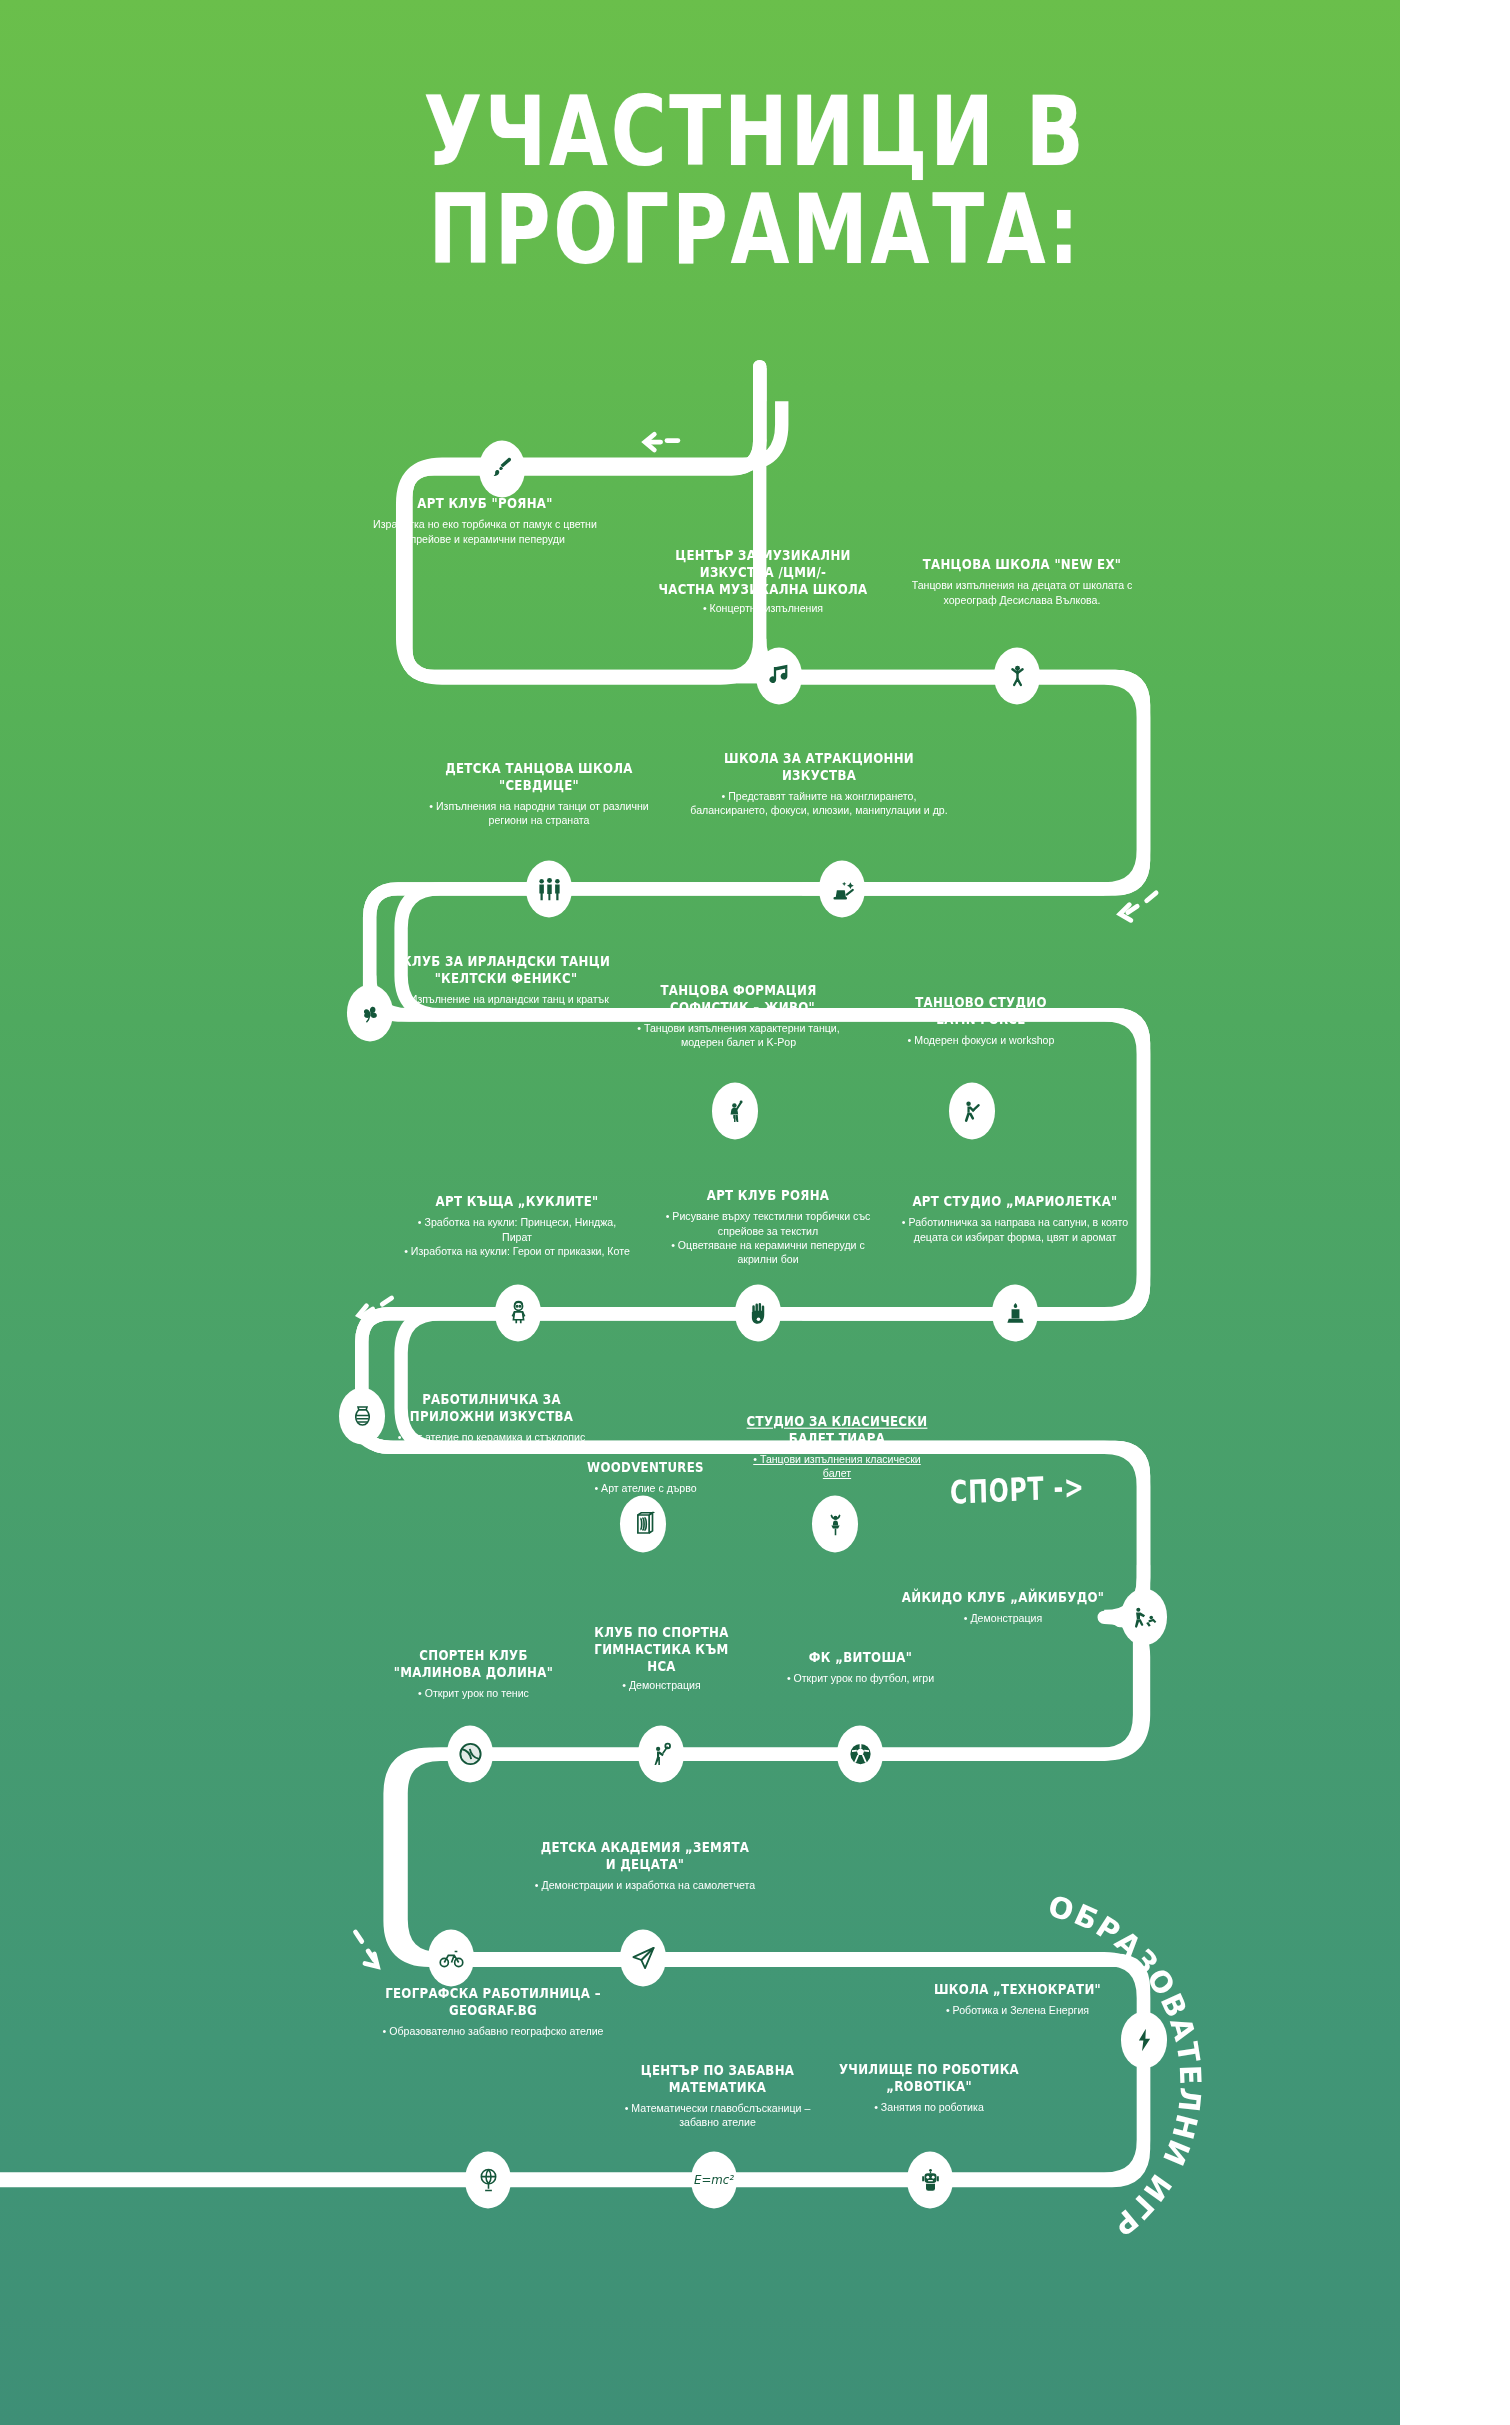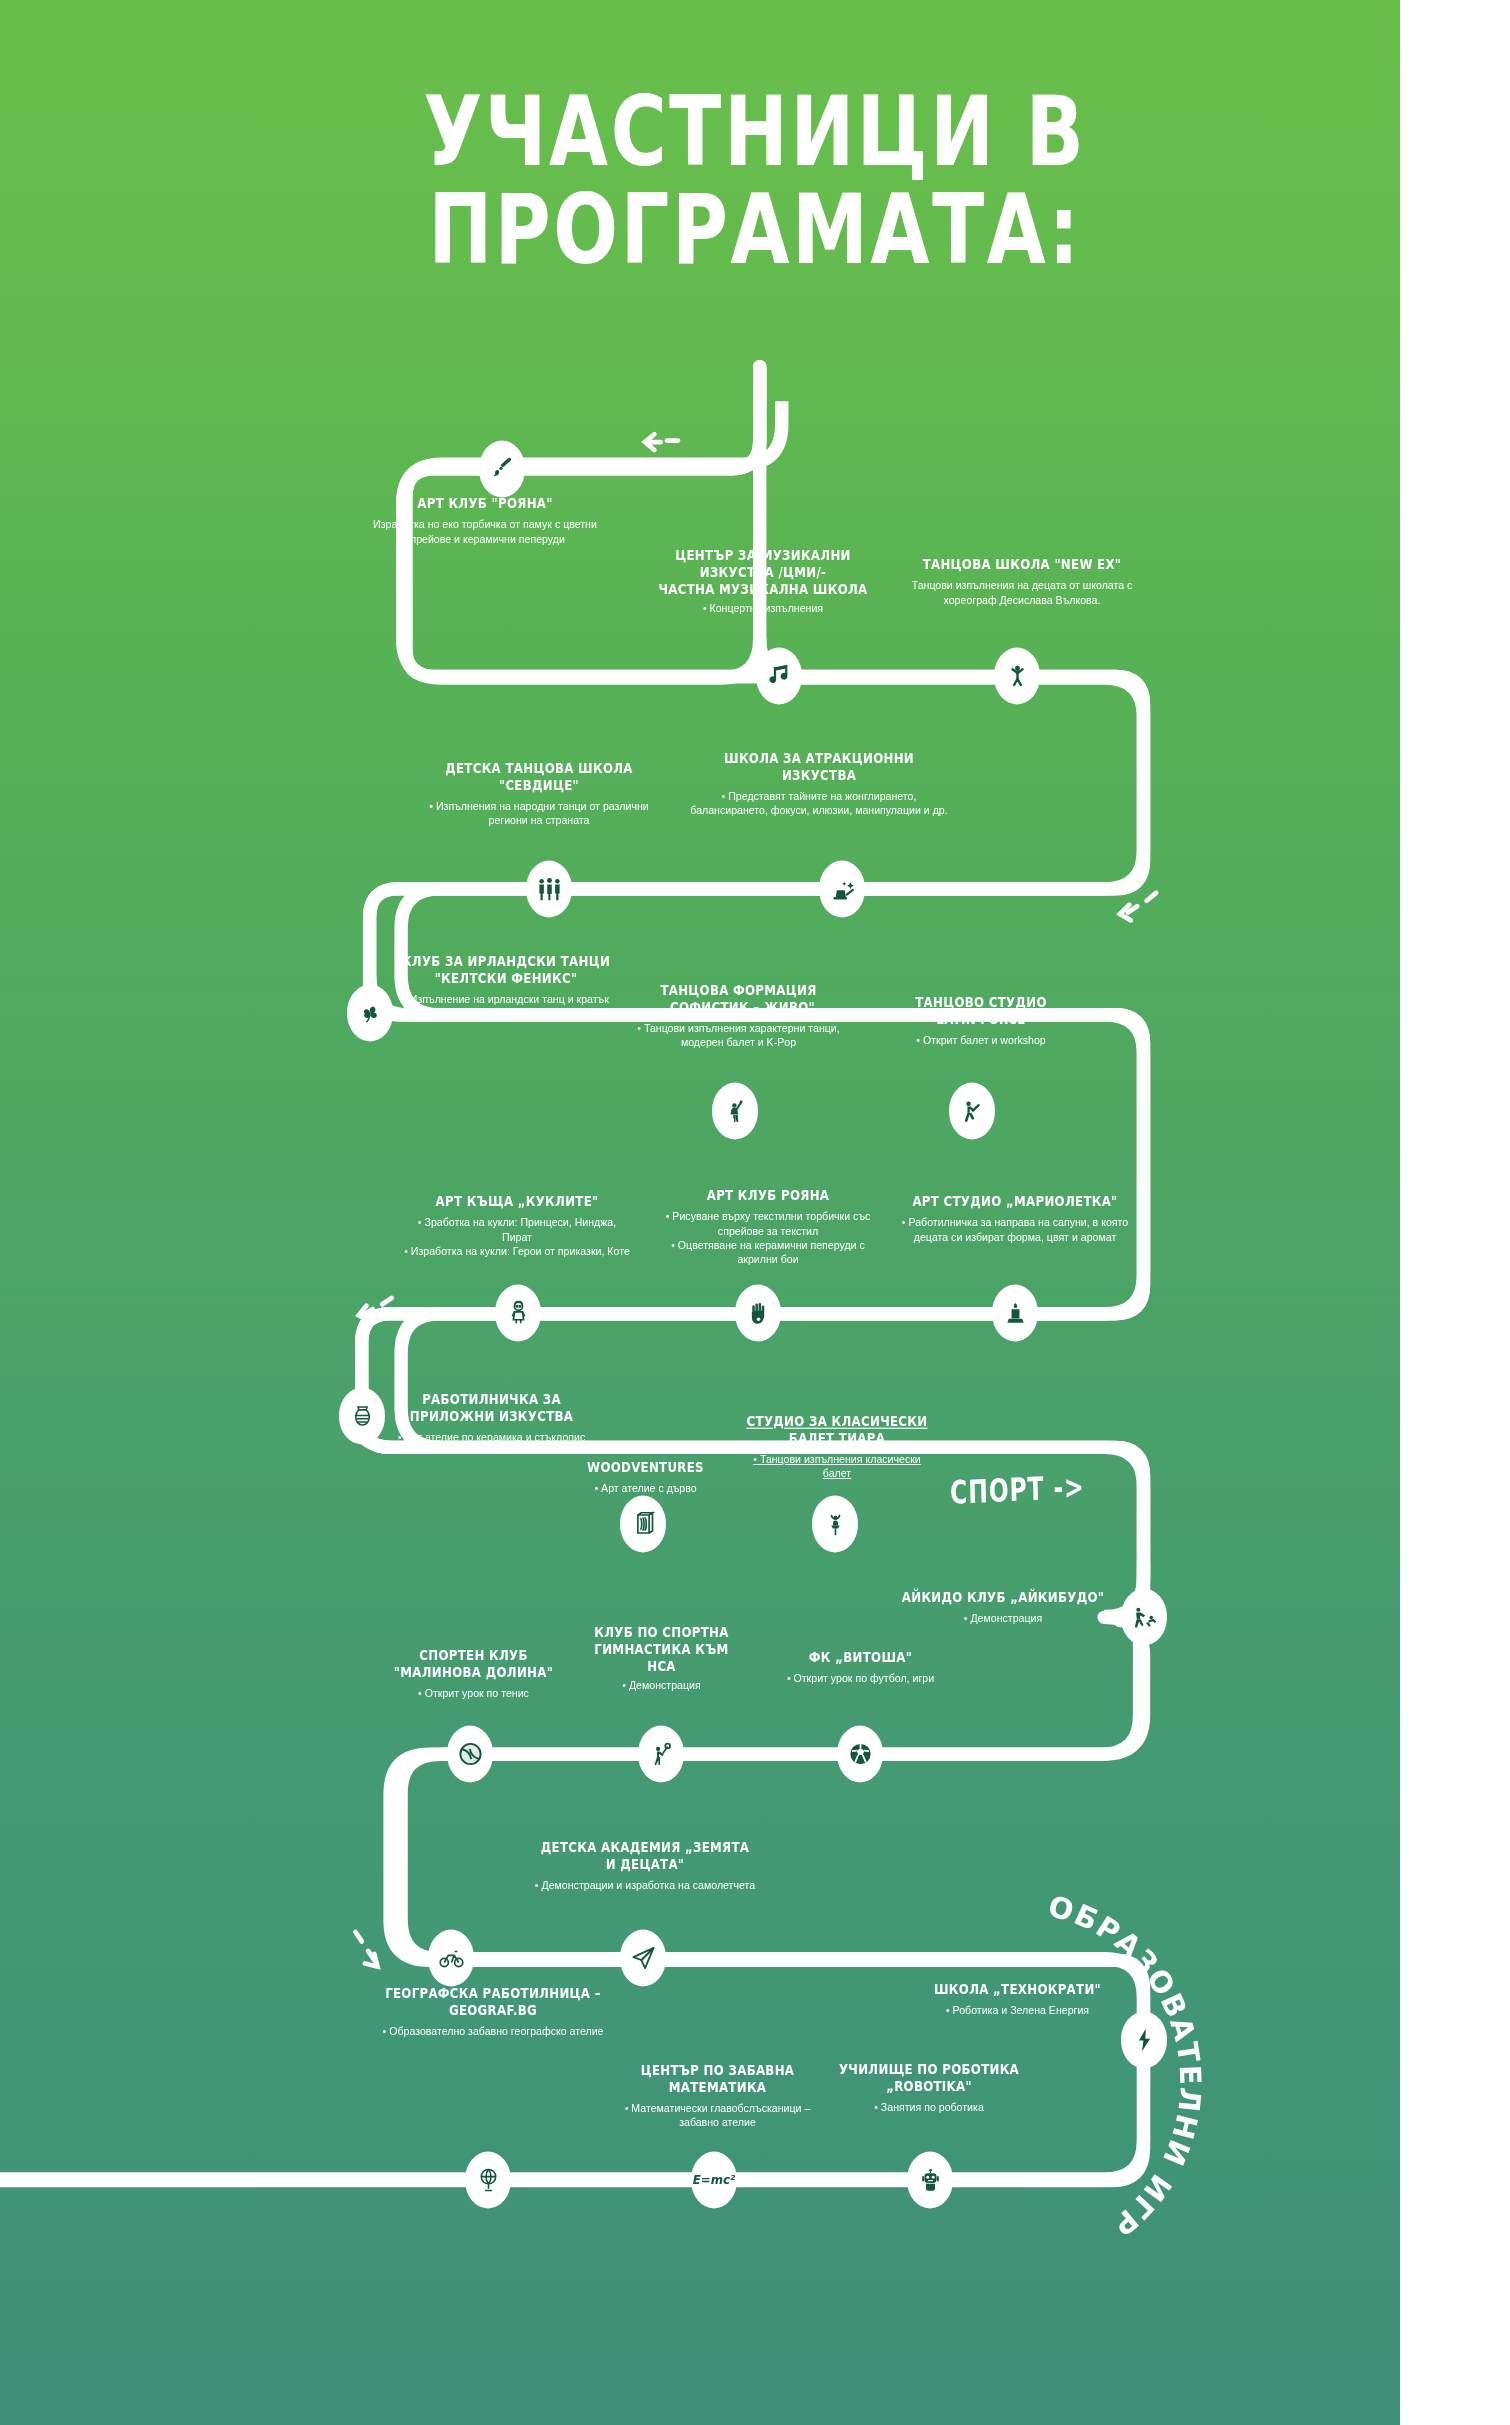--- a/index.html
+++ b/index.html
@@ -63,21 +63,21 @@
     display: flex;
     align-items: center;
     justify-content: center;
     z-index: 6;
   }
   .node svg { width: 27px; height: 27px; display: block; }
   .node .glyph {
     color: #14563A;
     font-size: 14px;
     font-family: "DejaVu Sans", sans-serif;
-    font-weight: bold;
+    font-weight: normal;
     line-height: 1;
   }
 
   
   .card {
     position: absolute;
     color: #ffffff;
     text-align: center;
     z-index: 5;
   }
@@ -683,21 +683,21 @@
 
   <div class="card" style="left:629px; top:985px; width:219px;">
     <div class="ttl">ТАНЦОВА ФОРМАЦИЯ
 „СОФИСТИК – ЖИВО"</div>
     <div class="body">• Танцови изпълнения характерни танци, модерен балет и K-Pop</div>
   </div>
 
   <div class="card" style="left:871px; top:997px; width:220px;">
     <div class="ttl">ТАНЦОВО СТУДИО
 "LATIN FORCE"</div>
-    <div class="body">• Открит балет и workshop</div>
+    <div class="body">• Модерен фокуси и workshop</div>
   </div>
 
   <div class="card" style="left:403px; top:1194px; width:228px;">
     <div class="ttl">АРТ  КЪЩА  „КУКЛИТЕ"</div>
     <div class="body">• Зработка на кукли: Принцеси, Нинджа, Пират
 • Изработка на кукли: Герои от приказки, Коте</div>
   </div>
 
   <div class="card" style="left:650px; top:1188px; width:236px;">
     <div class="ttl">АРТ КЛУБ РОЯНА</div>

